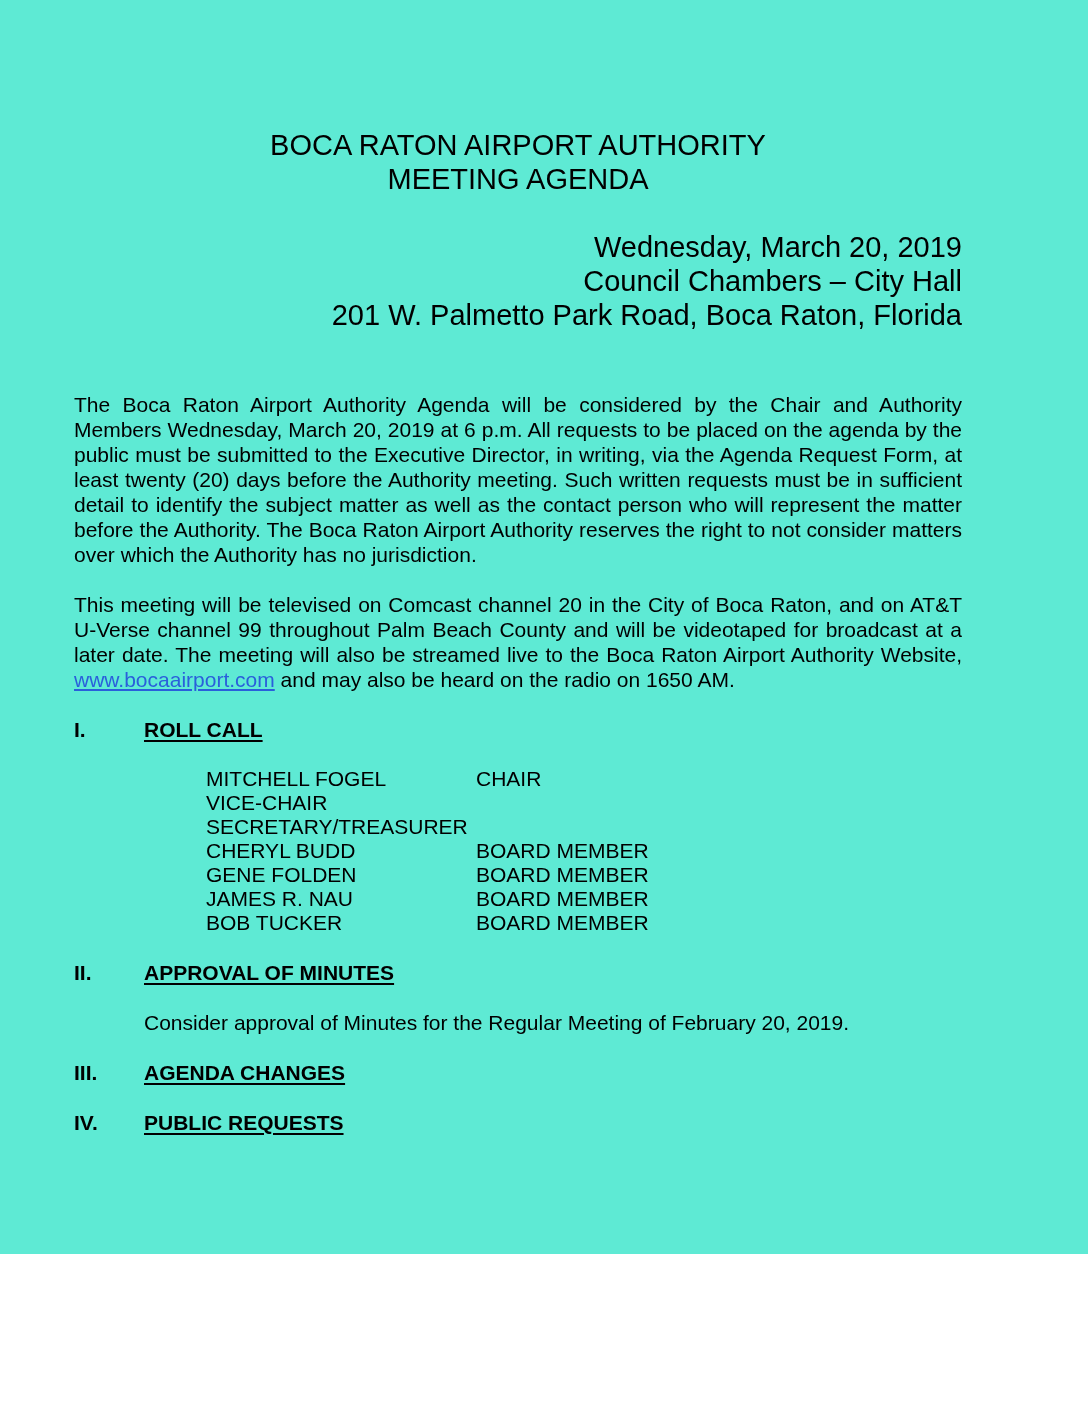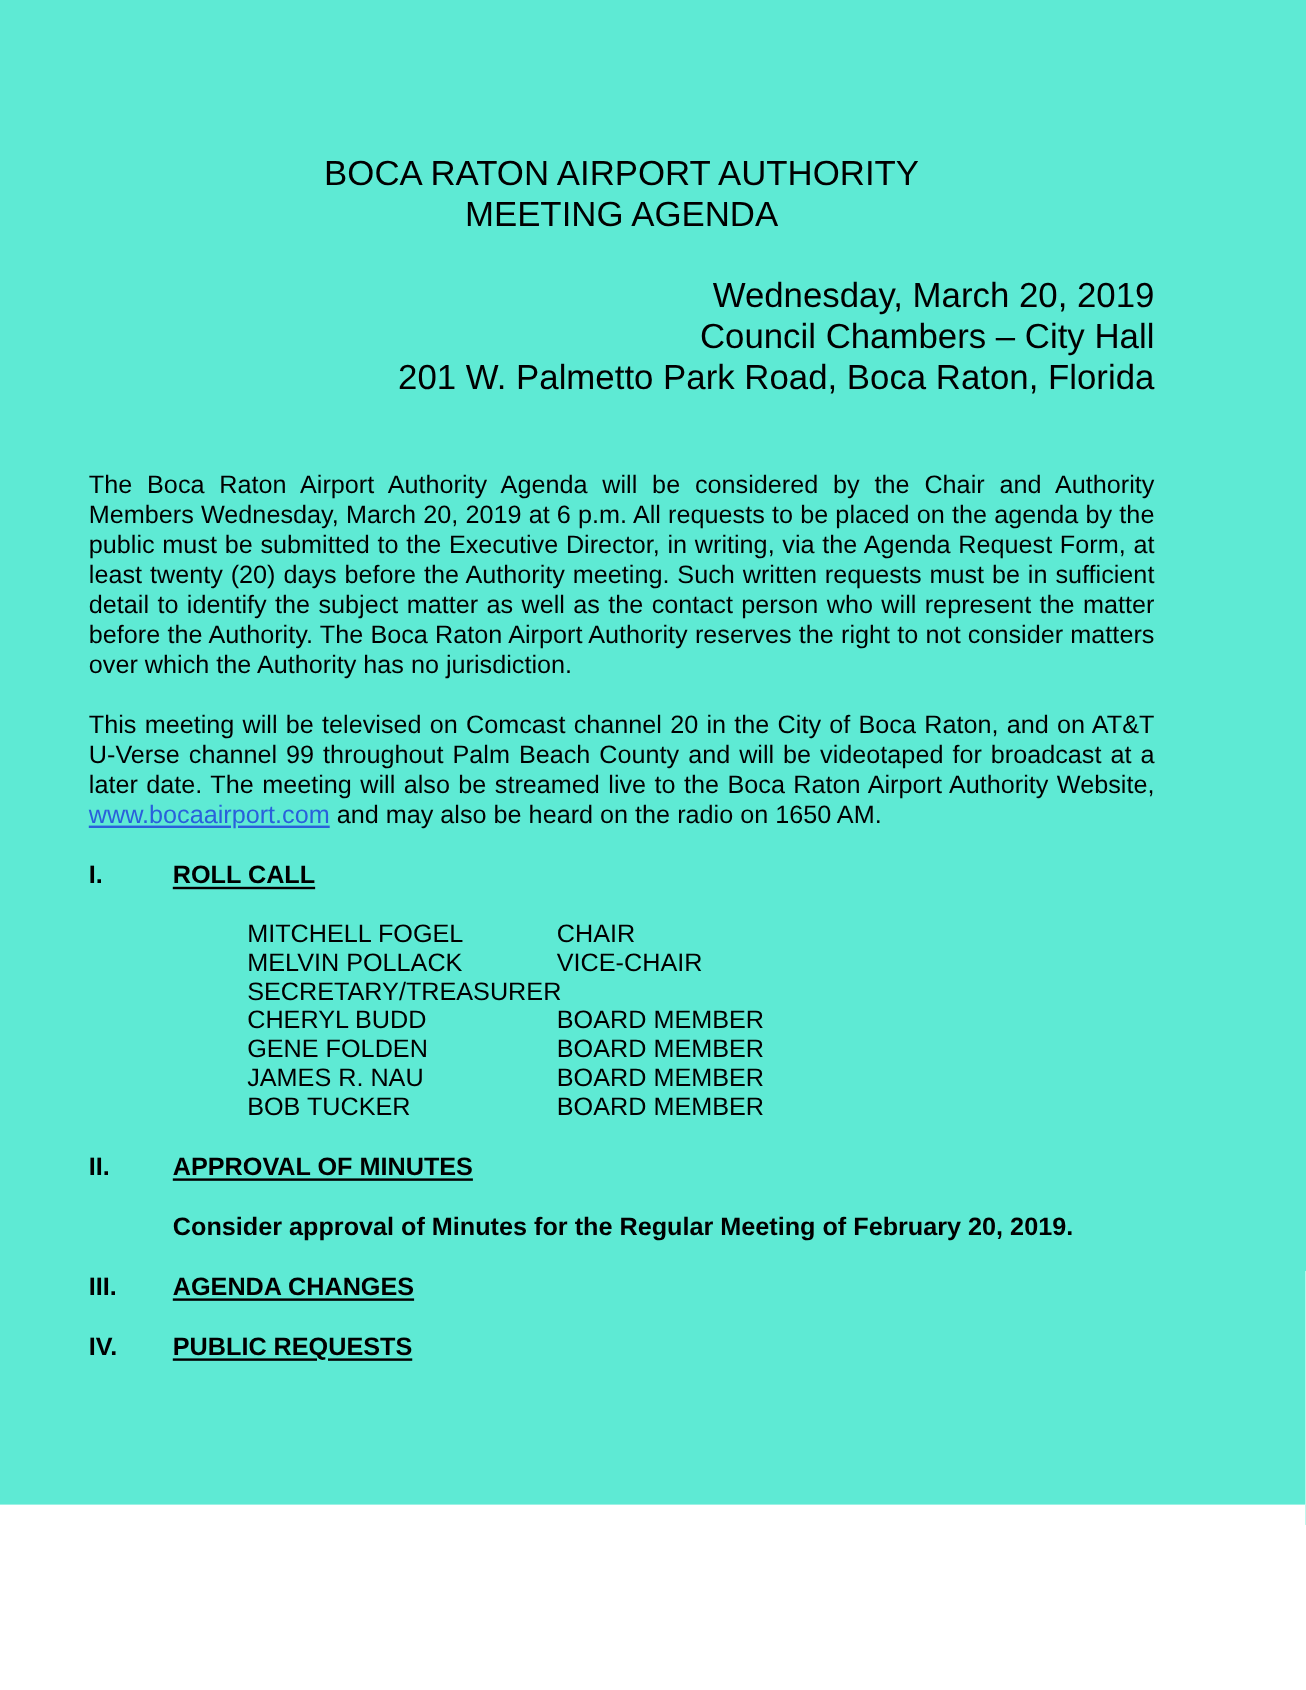--- a/index.html
+++ b/index.html
@@ -59,28 +59,28 @@
     text-decoration-thickness: 2px;
     text-underline-offset: 3px;
   }
   .roll-call {
     margin-top: 25px;
     margin-left: 132px;
     line-height: 24px;
   }
   .roll-row {
     display: flex;
+    gap: 12px;
   }
   .roll-row .member-name {
     flex: 0 0 258px;
   }
   .sub-para {
     margin: 25px 0 0 70px;
     text-align: justify;
-    font-weight: bold;
   }
 </style>
 </head>
 <body>
 
 <div class="page">
 
   <div class="title-block">
     <div>BOCA RATON AIRPORT AUTHORITY</div>
     <div>MEETING AGENDA</div>
@@ -102,21 +102,20 @@
       <span class="numeral">I.</span>
       <span class="heading-text">ROLL CALL</span>
     </div>
 
     <div class="roll-call">
       <div class="roll-row">
         <span class="member-name">MITCHELL FOGEL</span>
         <span class="member-title">CHAIR</span>
       </div>
       <div class="roll-row">
-        <span class="member-name">MELVIN POLLACK</span>
         <span class="member-title">VICE-CHAIR</span>
       </div>
       <div class="roll-row">
         <span class="member-title">SECRETARY/TREASURER</span>
       </div>
       <div class="roll-row">
         <span class="member-name">CHERYL BUDD</span>
         <span class="member-title">BOARD MEMBER</span>
       </div>
       <div class="roll-row">

